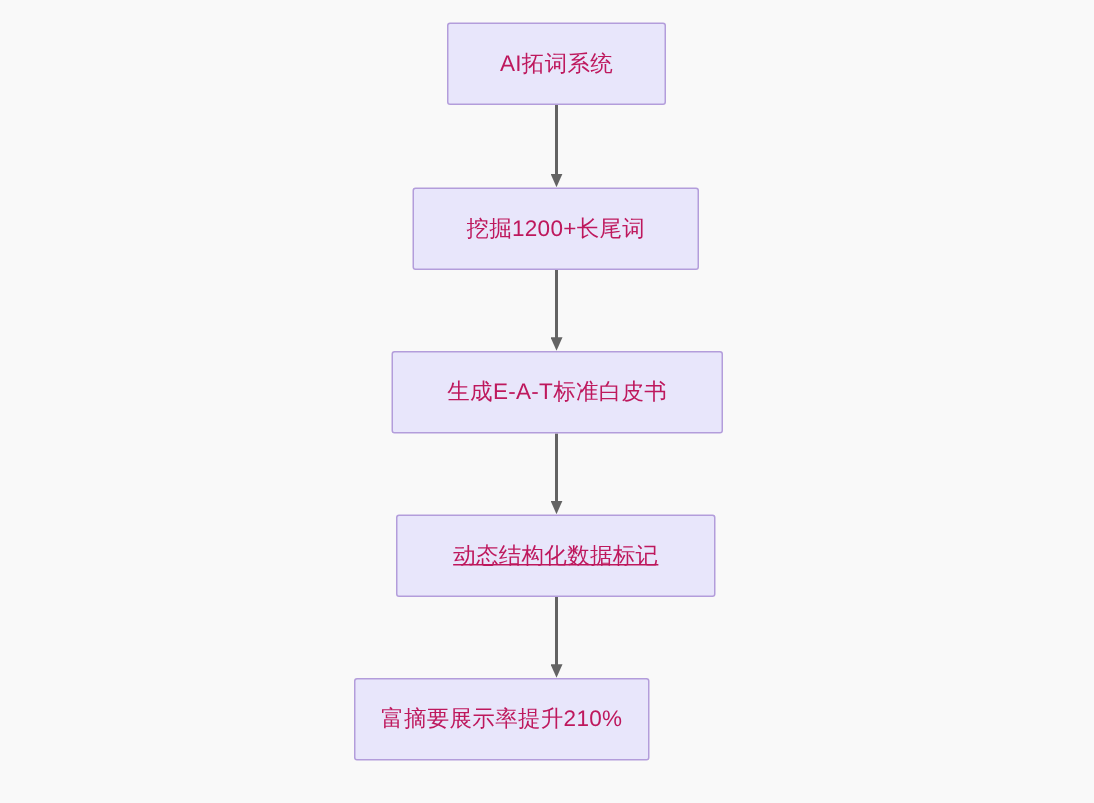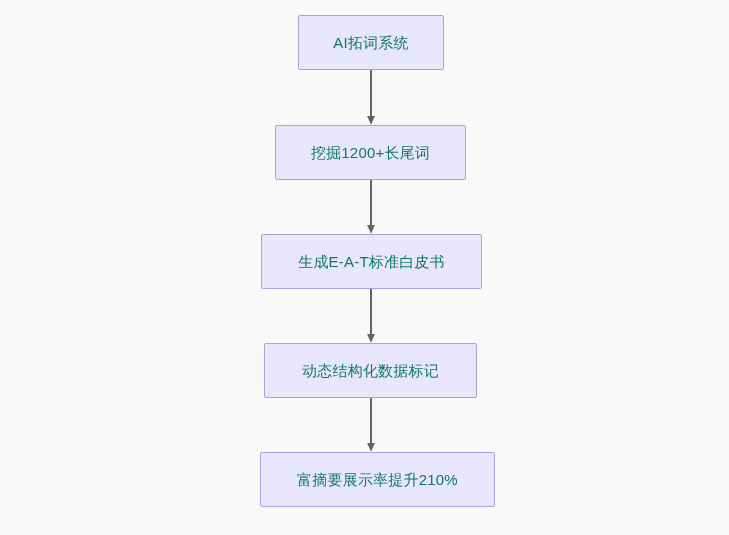--- a/index.html
+++ b/index.html
@@ -32,37 +32,37 @@
   .node {
     position: absolute;
     box-sizing: border-box;
     height: 55px;
     background: #e8e6fb;
     border: 1.6px solid #b39ddb;
     border-radius: 2px;
     display: flex;
     align-items: center;
     justify-content: center;
-    color: #0f766e;
+    color: #be185d;
     font-size: 15px;
     line-height: 1;
     letter-spacing: 0.2px;
     white-space: nowrap;
   }
 
   .node-label {
     display: block;
   }
 
   
   .node-1 { left: 298px; top: 15px;  width: 146px; }
   .node-2 { left: 275px; top: 125px; width: 191px; justify-content: center; }
   .node-3 { left: 261px; top: 234px; width: 221px; }
-  .node-4 { left: 264px; top: 343px; width: 213px; }
-  .node-5 { left: 260px; top: 452px; width: 235px; justify-content: center; }
+  .node-4 { left: 264px; top: 343px; width: 213px; text-decoration: underline; }
+  .node-5 { left: 236px; top: 452px; width: 197px; justify-content: center; }
 </style>
 </head>
 <body>
 
 <div id="flowchart">
 
   <svg class="edge-layer" width="729" height="535" viewBox="0 0 729 535" xmlns="http://www.w3.org/2000/svg">
     <defs>
       <marker id="arrowhead" markerWidth="9" markerHeight="8" refX="1.2" refY="4" orient="auto" markerUnits="userSpaceOnUse">
         <path d="M0,0 L9,4 L0,8 z" fill="#636363"></path>

